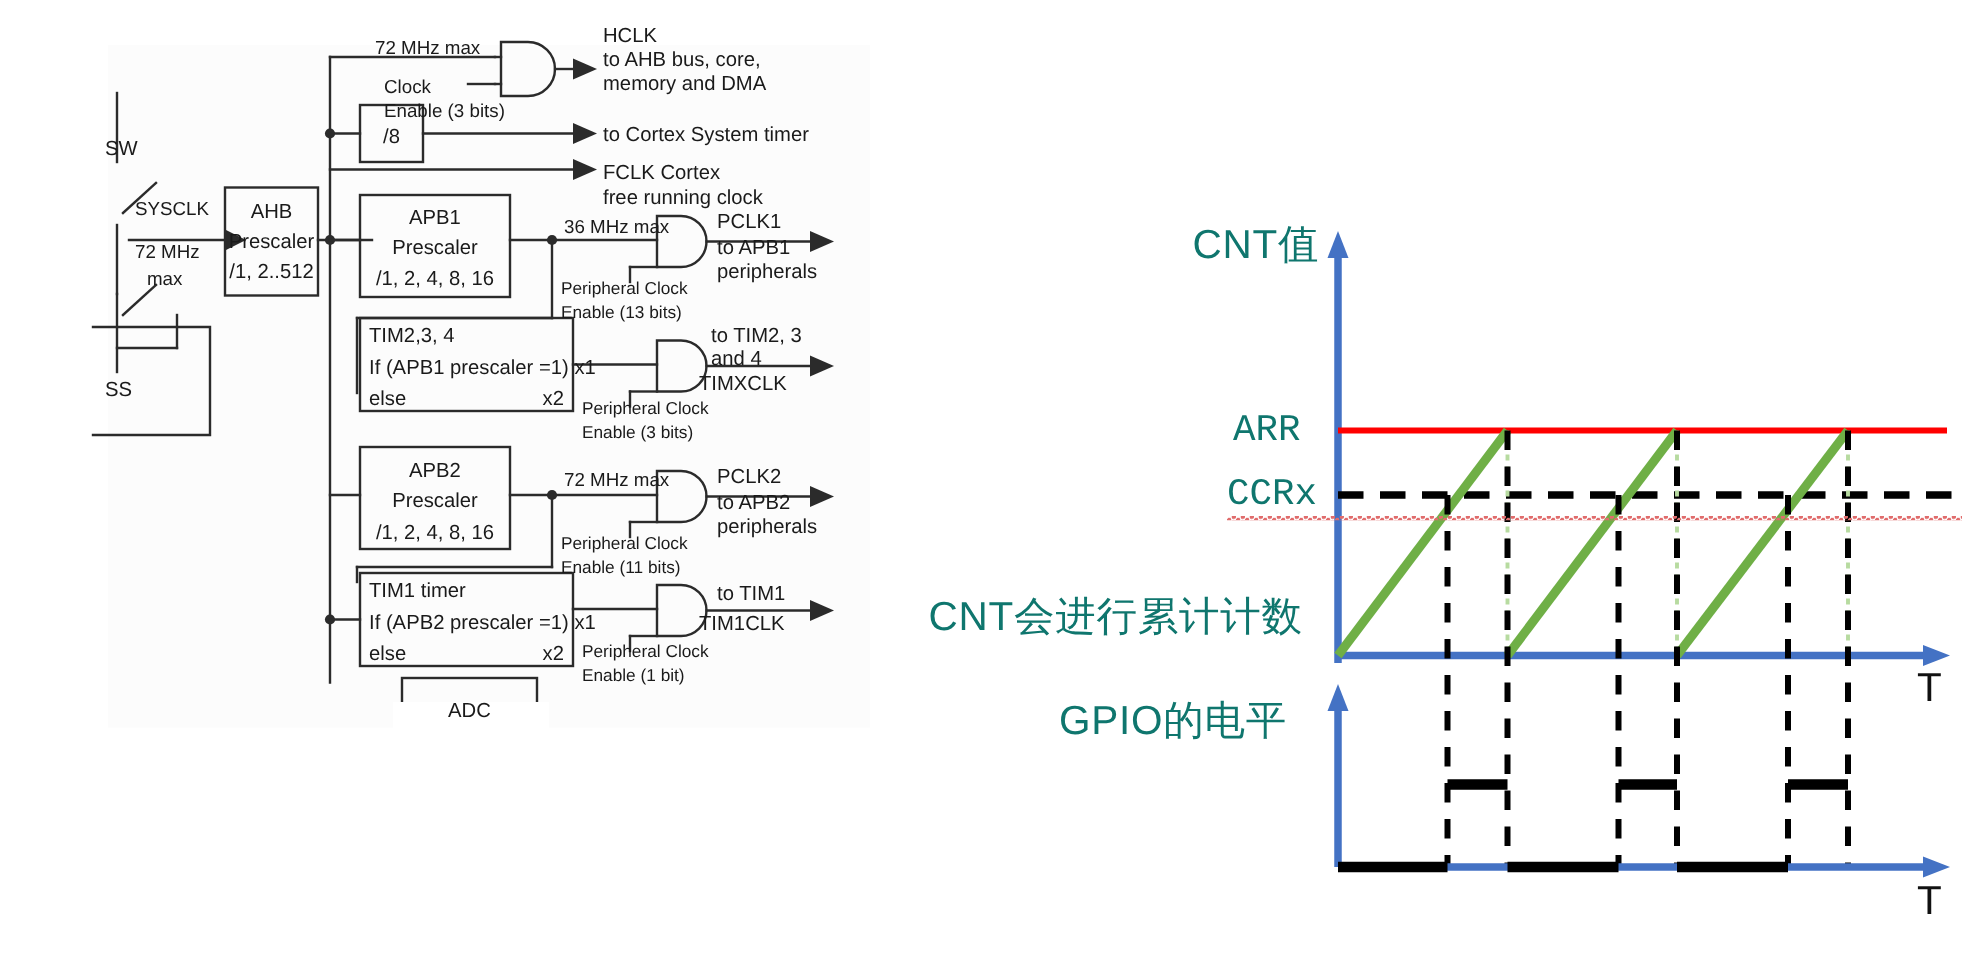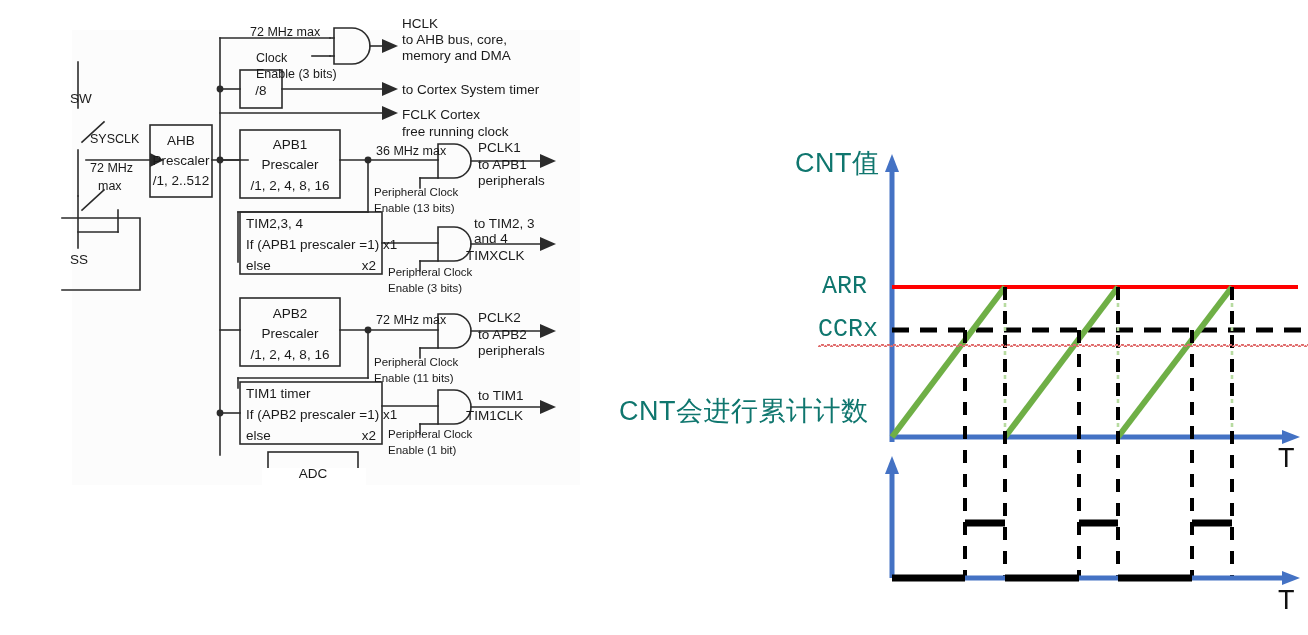--- a/index.html
+++ b/index.html
@@ -310,18 +310,19 @@
   </div>
 
   <div class="abs cn-label" style="left:795px;top:145px;">CNT值</div>
 
   <div class="abs lv-label" style="left:822px;top:272px;">ARR</div>
 
   <div class="abs lv-label spell" style="left:818px;top:315px;">CCRx</div>
 
   <div class="abs cn-label" style="left:574px;top:393px;margin-left:45px;">CNT会进行累计计数</div>
 
+  <div class="abs cn-label" style="left:706px;top:462px;">GPIO的电平</div>
 
   <div class="abs ax-label" style="left:1278px;top:443px;">T</div>
 
   <div class="abs ax-label" style="left:1278px;top:585px;">T</div>
 
 </div>
 
 </body></html>

